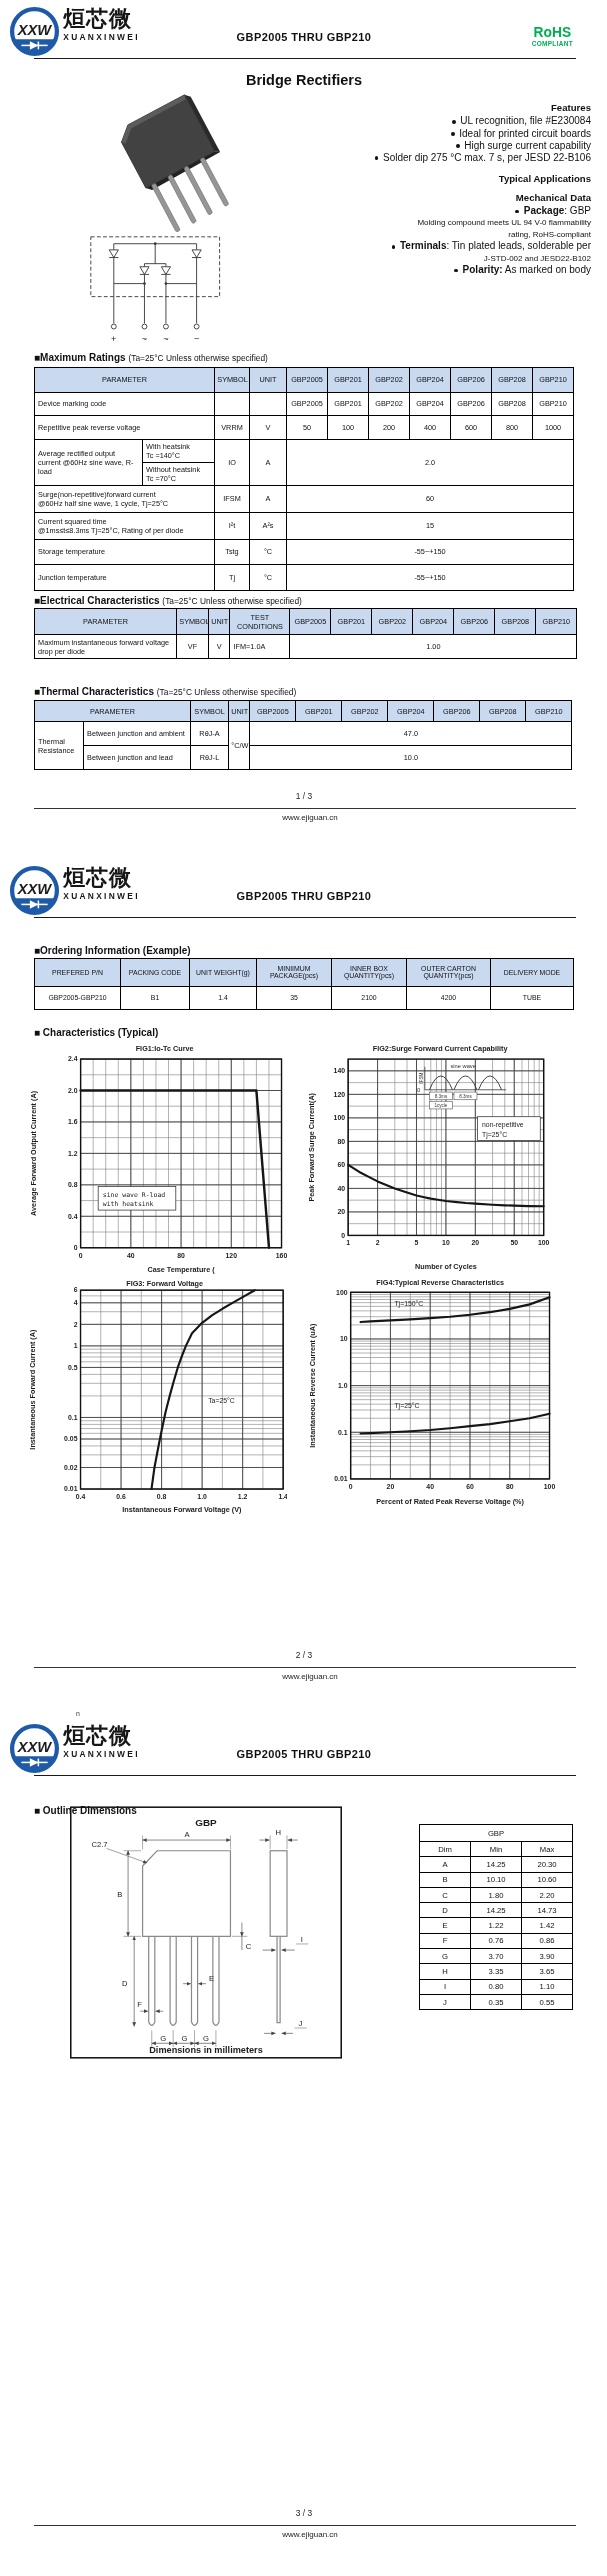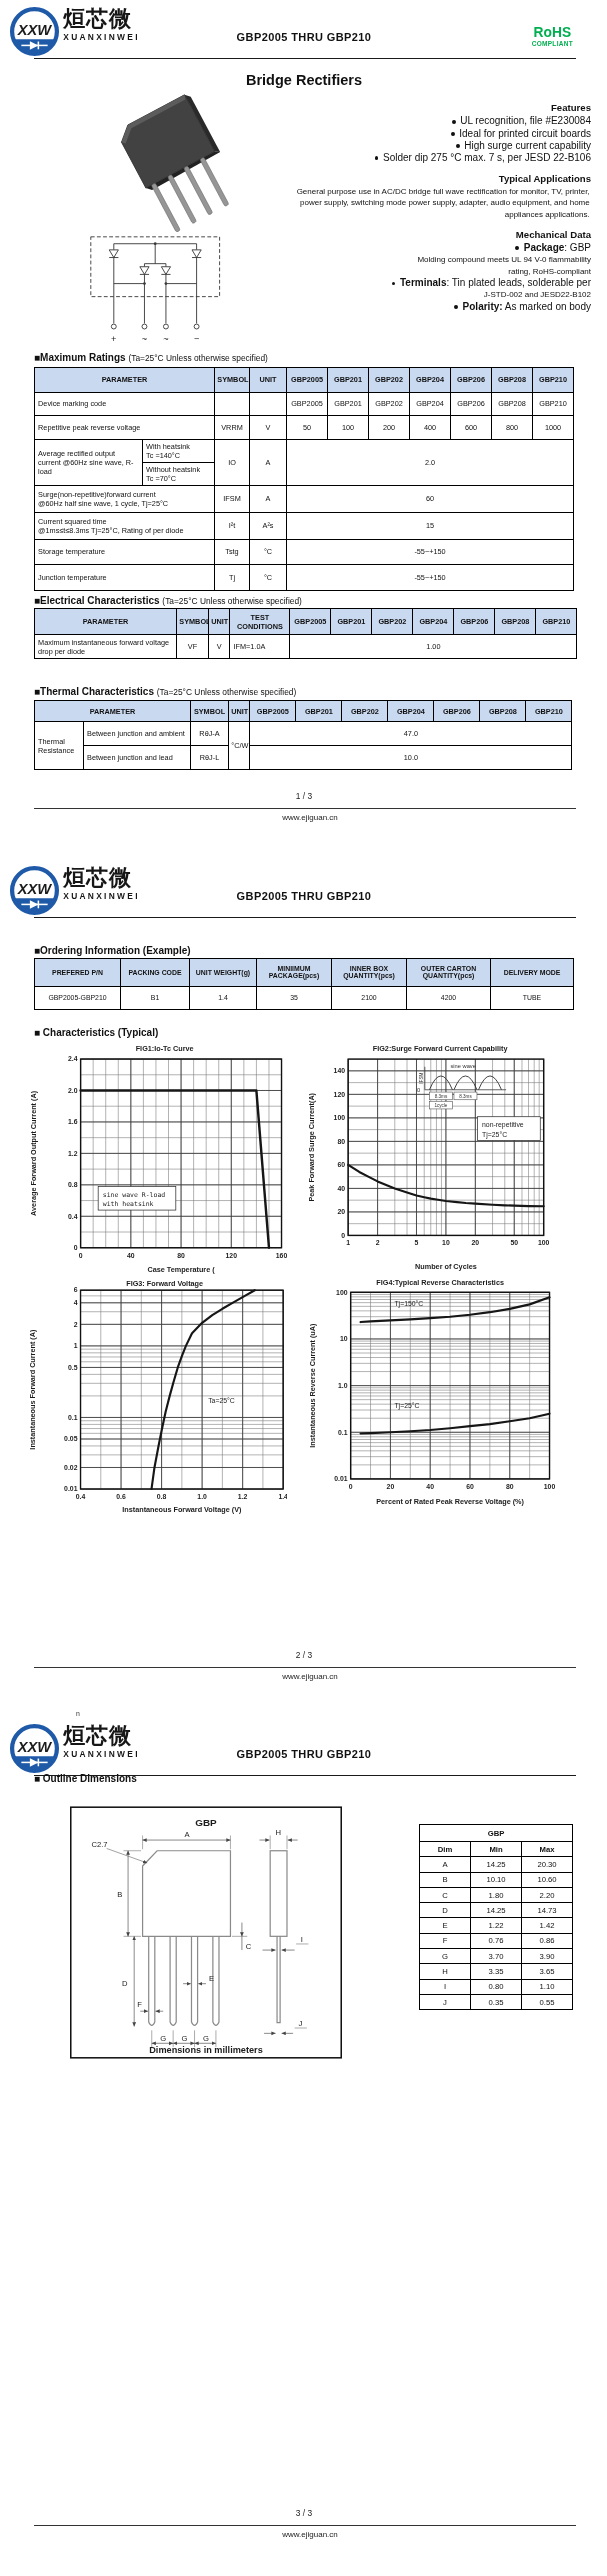--- a/index.html
+++ b/index.html
@@ -28,21 +28,21 @@
   .dot{display:inline-block;width:3.8px;height:3.8px;border-radius:50%;background:#111;margin:0 4.6px 0.8px 2.3px;}
   .app-text{font-size:8px;line-height:11.5px;margin-left:10.7px;width:297px;}
   .cont{font-size:8px;line-height:11.5px;margin-left:11.5px;}
   .blk{margin-bottom:8.4px;text-align:right;}
   
   .sect-h{position:absolute;left:34px;font-size:10px;font-weight:bold;}
   .sect-h .hc{font-weight:normal;font-size:8.4px;}
   
   table.t{position:absolute;border-collapse:collapse;table-layout:fixed;background:#fff;font-size:7.3px;border:1.5px solid #000;}
   table.t th,table.t td{border:0.8px solid #000;text-align:center;padding:0.8px 2.3px;vertical-align:middle;overflow:hidden;}
-  table.t th{background:var(--hdr);font-weight:bold;margin-left:8px;}
+  table.t th{background:var(--hdr);font-weight:normal;margin-left:8px;}
   table.t td.l{text-align:left;padding-left:3.1px;}
   table.dim th{background:#fff;}
   table.dim{font-size:7.7px;}
   
   svg text{font-family:"Liberation Sans",sans-serif;fill:#1c1c1c;}
   .tk{font-size:9px;font-weight:bold;}
   .ct{font-size:9.5px;font-weight:bold;}
   .cl{font-size:9.5px;font-weight:bold;}
   .an{font-size:9px;}
   .an.m{font-family:"DejaVu Sans Mono",monospace;font-size:8.5px;}
@@ -139,21 +139,20 @@
     <div class="rcol">
       <div class="blk">
         <div class="sec-h">Features</div>
         <div class="fi"><span class="dot"></span><span>UL recognition, file #E230084</span></div>
         <div class="fi"><span class="dot"></span><span>Ideal for printed circuit boards</span></div>
         <div class="fi"><span class="dot"></span><span>High surge current capability</span></div>
         <div class="fi"><span class="dot"></span><span>Solder dip 275 °C max. 7 s, per JESD 22-B106</span></div>
       </div>
       <div class="blk">
         <div class="sec-h">Typical Applications</div>
-        <div class="app-text">General purpose use in AC/DC bridge full wave rectification for monitor, TV, printer, power supply, switching mode power supply, adapter, audio equipment, and home appliances applications.</div>
       </div>
       <div class="blk">
         <div class="sec-h">Mechanical Data</div>
         <div class="mi"><span class="dot"></span><b>Package</b><span>: GBP</span></div>
         <div class="cont">Molding compound meets UL 94 V-0 flammability</div>
         <div class="cont">rating, RoHS-compliant</div>
         <div class="mi"><span class="dot"></span><b>Terminals</b><span>: Tin plated leads, solderable  per</span></div>
         <div class="cont">J-STD-002 and JESD22-B102</div>
         <div class="mi"><span class="dot"></span><b>Polarity:</b><span> As marked on body</span></div>
       </div>
@@ -734,21 +733,21 @@
         <line x1="38" y1="46" x2="38" y2="56" stroke="#fff" stroke-width="2"></line>
       </svg>
       <div class="logo-txt">
         <div class="logo-cn">烜芯微</div>
         <div class="logo-en">XUANXINWEI</div>
       </div>
     </div>
     <div class="part-title">GBP2005 THRU GBP210</div>
     <div class="hdr-rule"></div>
 
-    <div class="sect-h" style="top:56px">
+    <div class="sect-h" style="top:88px">
       <span>■</span> <span>Outline Dimensions</span>
     </div>
 
     <svg style="position:absolute;left:70px;top:89px" width="272" height="253" viewBox="0 0 356 330">
       <defs>
         <marker id="ah" markerWidth="7" markerHeight="6" refX="5.4" refY="2.5" orient="auto-start-reverse" markerUnits="userSpaceOnUse">
           <path d="M0,0 L5.5,2.5 L0,5 Z" fill="#444"></path>
         </marker>
       </defs>
       <rect x="1" y="1" width="354" height="328" fill="none" stroke="#111" stroke-width="2"></rect>

